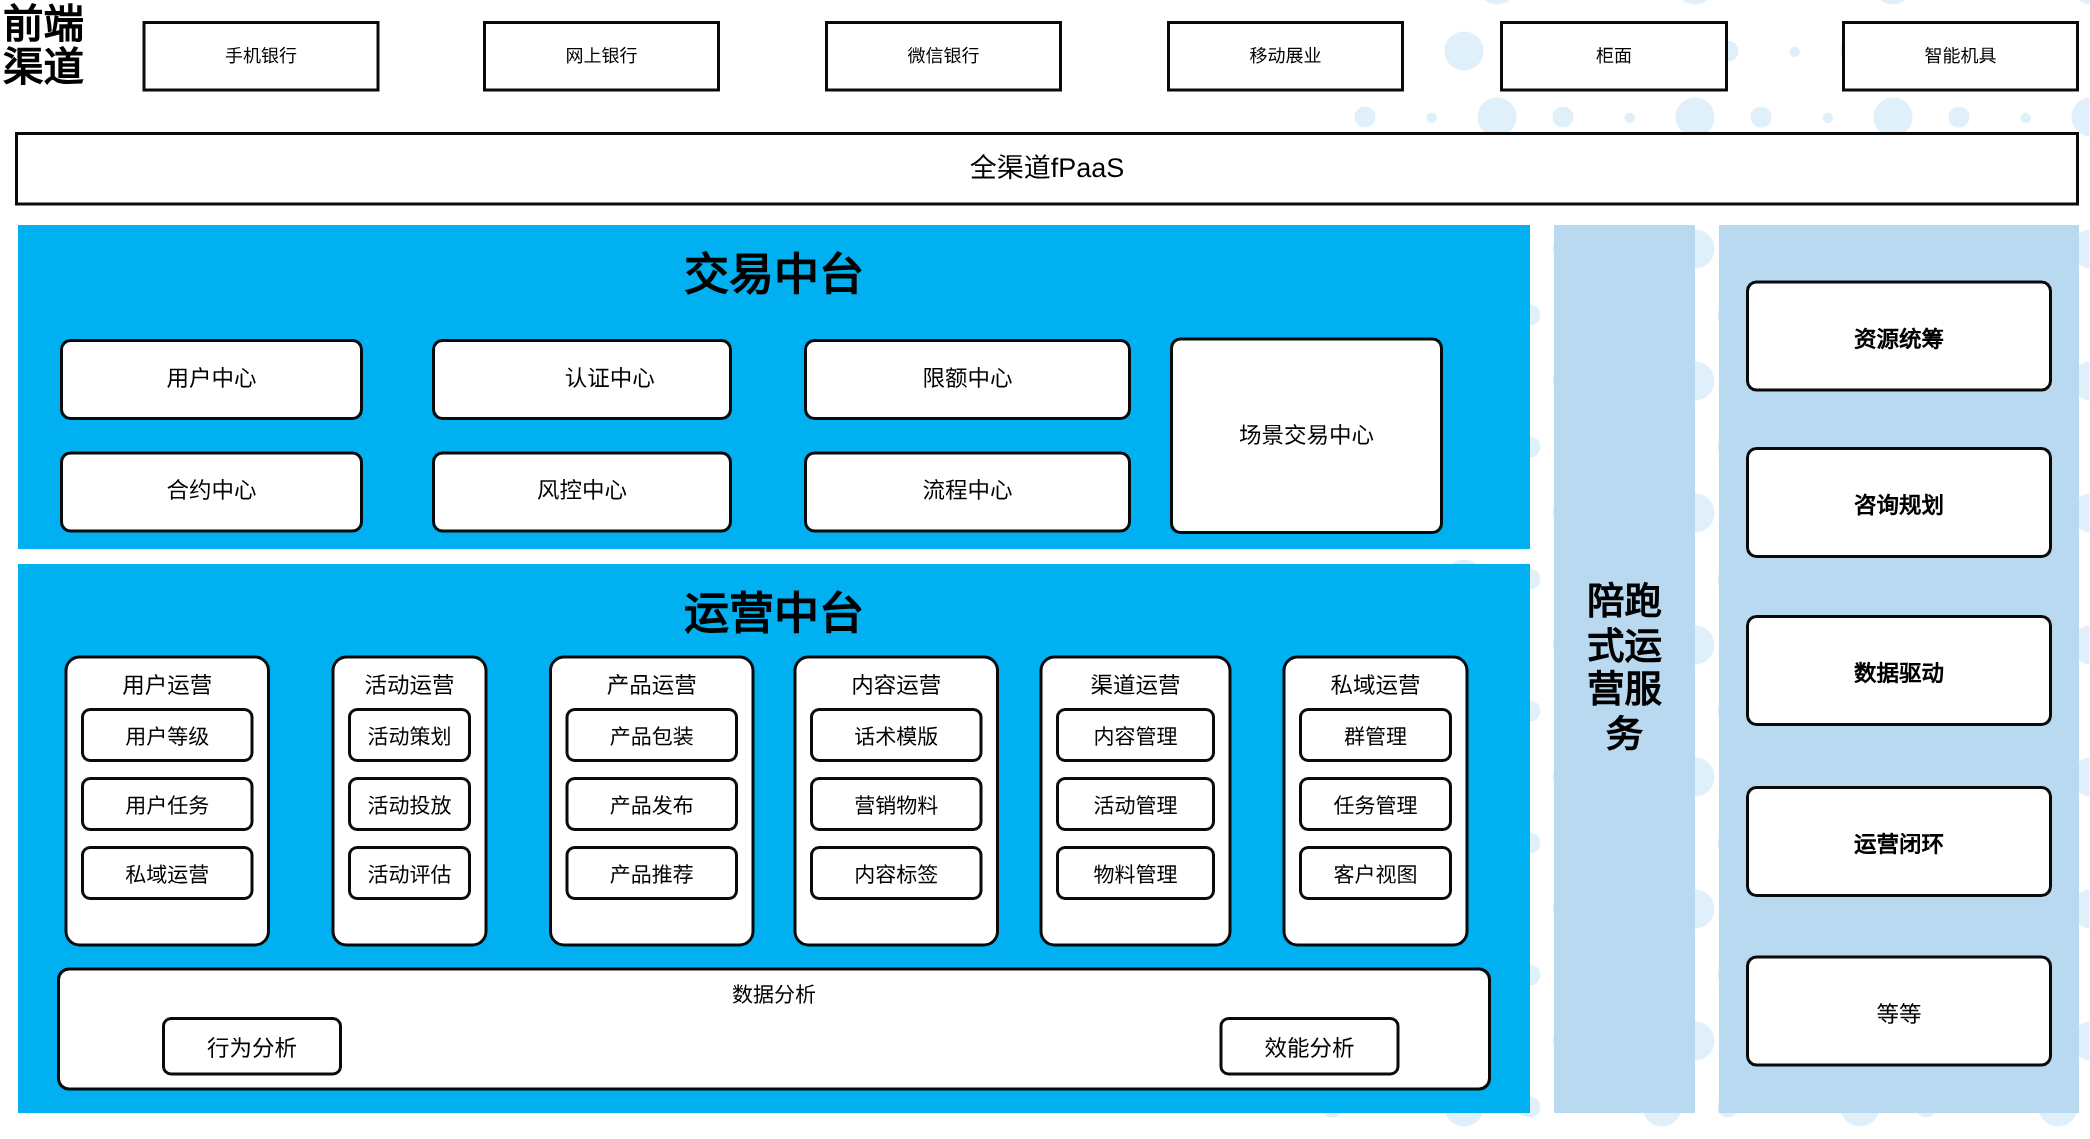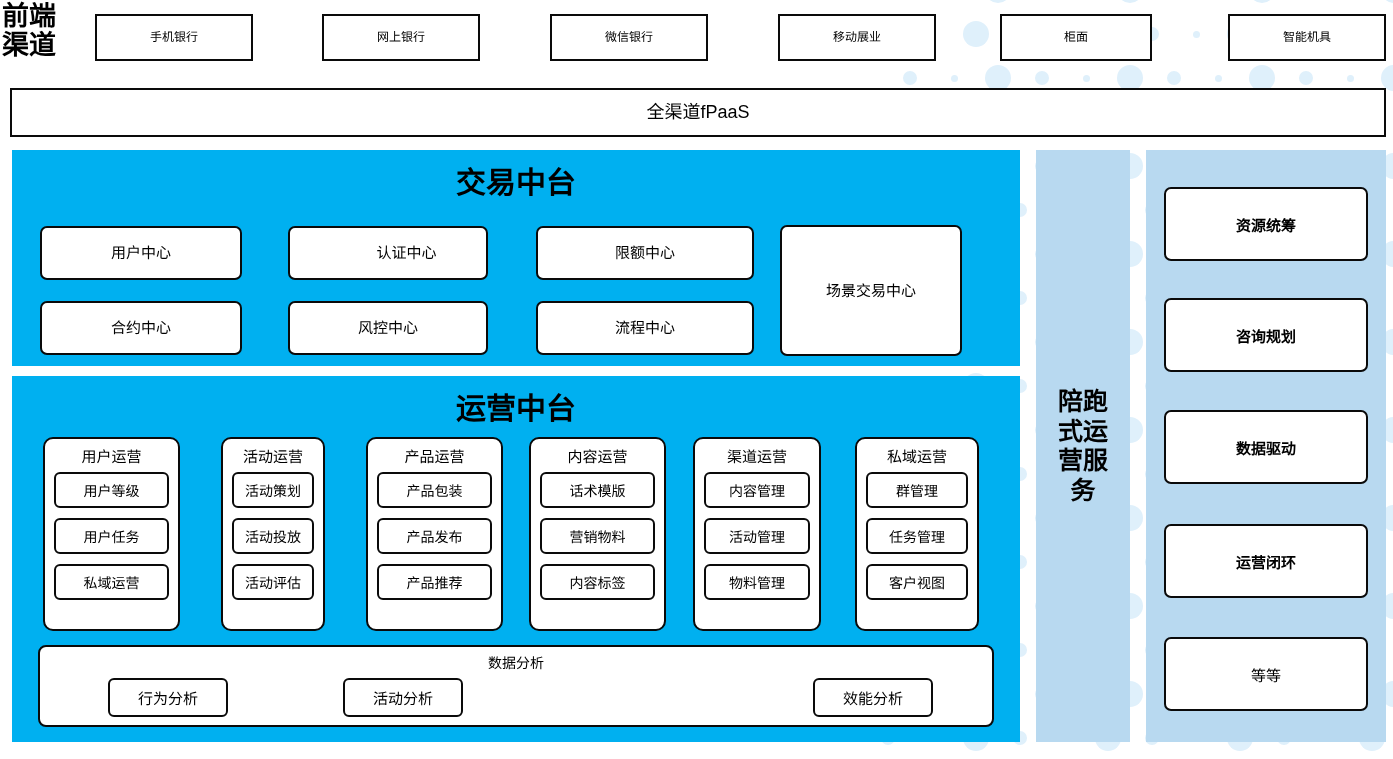--- a/index.html
+++ b/index.html
@@ -444,21 +444,20 @@
 <div class="grp" style="left:855px;width:124px;">
   <div class="grp-title">私域运营</div>
   <div class="grp-item gi0">群管理</div>
   <div class="grp-item gi1">任务管理</div>
   <div class="grp-item gi2">客户视图</div>
 </div>
 
 <div id="da-box">
   <div id="da-title">数据分析</div>
   <div class="da-item" style="left:68px;">行为分析</div>
-  <div class="da-item" style="left:303px;">活动分析</div>
   <div class="da-item" style="left:773px;">效能分析</div>
 </div>
 
 <div class="panel-blue" id="svc-col"></div>
 <div id="svc-text">
   <span>陪跑式运营服务</span>
 </div>
 
 <div class="panel-blue" id="cap-col"></div>
 <div class="cap" style="top:187px;">资源统筹</div>

